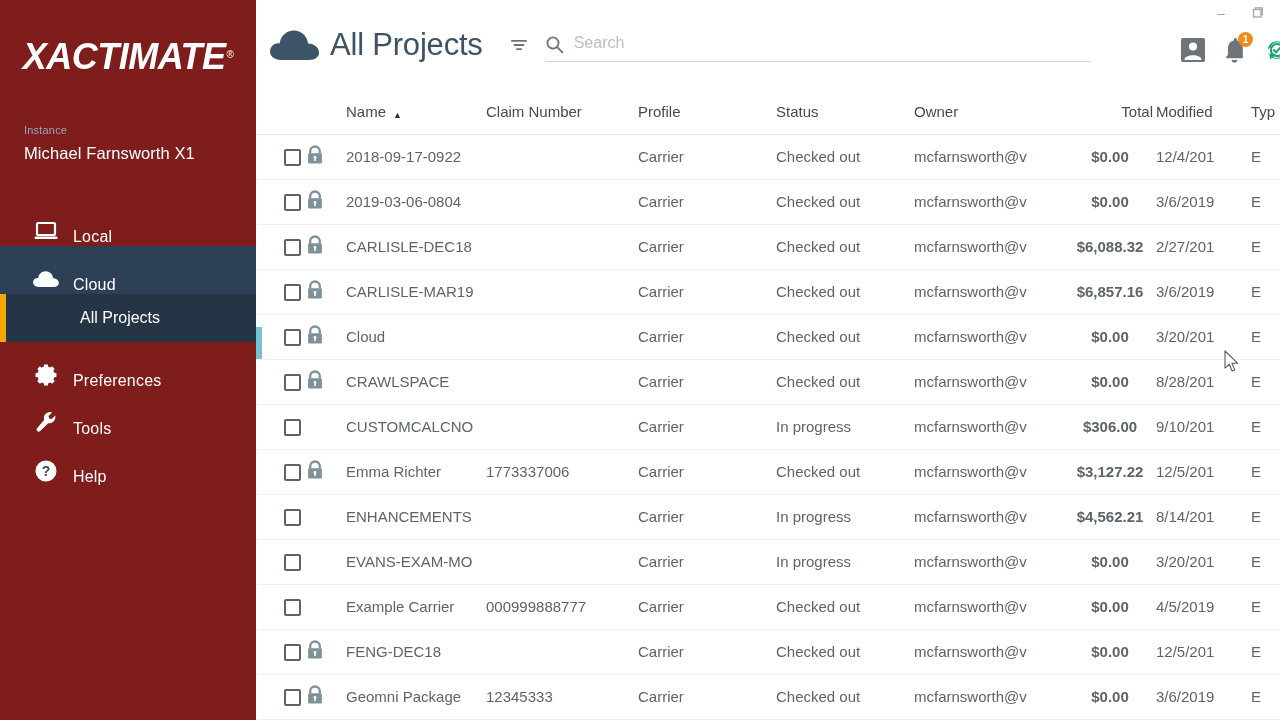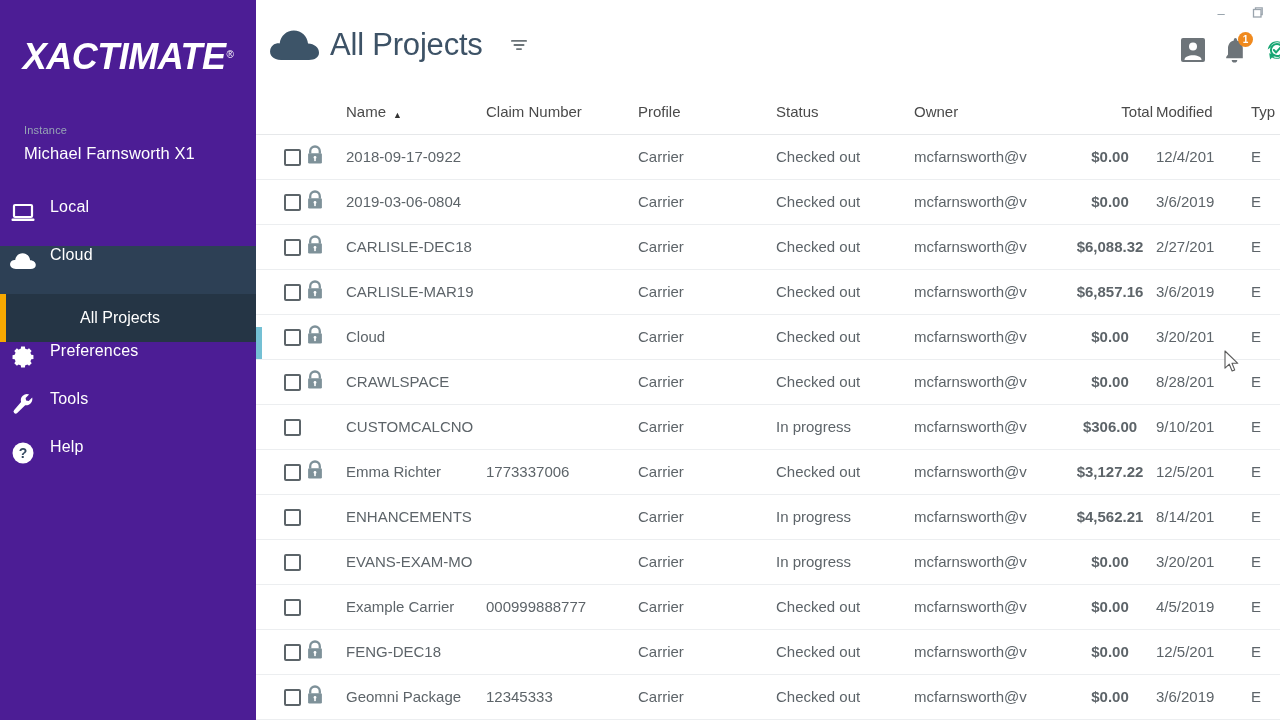--- a/index.html
+++ b/index.html
@@ -7,21 +7,21 @@
     width: 1280px; height: 720px;
     overflow: hidden;
     font-family: "Liberation Sans", sans-serif;
     background: #ffffff;
   }
   #app { position: relative; width: 1280px; height: 720px; display: flex; }
 
   
   .sidebar {
     width: 256px; height: 720px;
-    background: #4c1d95;
+    background: #7f1d1d;
     flex: 0 0 256px;
     position: relative;
     color: #ffffff;
   }
   .logo-wrap {
     height: 108px;
     display: flex; align-items: center; justify-content: center;
     padding-top: 6px;
   }
   .logo {
@@ -42,22 +42,22 @@
   .instance-block { padding: 12px 0 0 24px; }
   .instance-label {
     font-size: 11px; color: #97a6b5; letter-spacing: .2px; line-height: 20px;
   }
   .instance-name {
     font-size: 16.5px; color: #ffffff; line-height: 26px; letter-spacing: .1px;
   }
   .nav { margin-top: 32px; }
   .nav-item {
     height: 48px;
-    display: flex; align-items: flex-start;
-    padding-left: 6px;
+    display: flex; align-items: flex-end;
+    padding-left: 29px;
     font-size: 16px;
     color: #ffffff;
     position: relative;
     cursor: pointer;
   }
   .nav-item .nav-ico {
     width: 34px; height: 30px; margin-right: 10px;
     display: flex; align-items: center; justify-content: center;
     flex: 0 0 34px;
   }
@@ -292,20 +292,29 @@
       <h1 class="page-title">All Projects</h1>
 
       <span class="filter-btn">
         <svg width="20" height="20" viewBox="0 0 20 20">
           <rect x="2" y="5" width="16" height="1.8" rx="0.9" fill="#6b7378"></rect>
           <rect x="4.5" y="9.1" width="11" height="1.8" rx="0.9" fill="#6b7378"></rect>
           <rect x="7" y="13.2" width="6" height="1.8" rx="0.9" fill="#6b7378"></rect>
         </svg>
       </span>
 
+      <div class="search-box">
+        <span class="search-ico">
+          <svg width="19" height="19" viewBox="0 0 19 19">
+            <circle cx="8" cy="8" r="5.6" fill="none" stroke="#6b7378" stroke-width="1.8"></circle>
+            <line x1="12.2" y1="12.2" x2="17.4" y2="17.4" stroke="#6b7378" stroke-width="1.9" stroke-linecap="round"></line>
+          </svg>
+        </span>
+        <input class="search-input" type="text" placeholder="Search" style="">
+      </div>
 
       <div class="header-actions">
         <span class="act-icon">
           <svg width="26" height="26" viewBox="0 0 26 26">
             <rect x="1" y="1" width="24" height="24" rx="2" fill="#6d7479"></rect>
             <circle cx="13" cy="9.5" r="4" fill="#ffffff"></circle>
             <path d="M4.5 23 C4.5 16.8 21.5 16.8 21.5 23 Z" fill="#ffffff"></path>
           </svg>
         </span>
 

